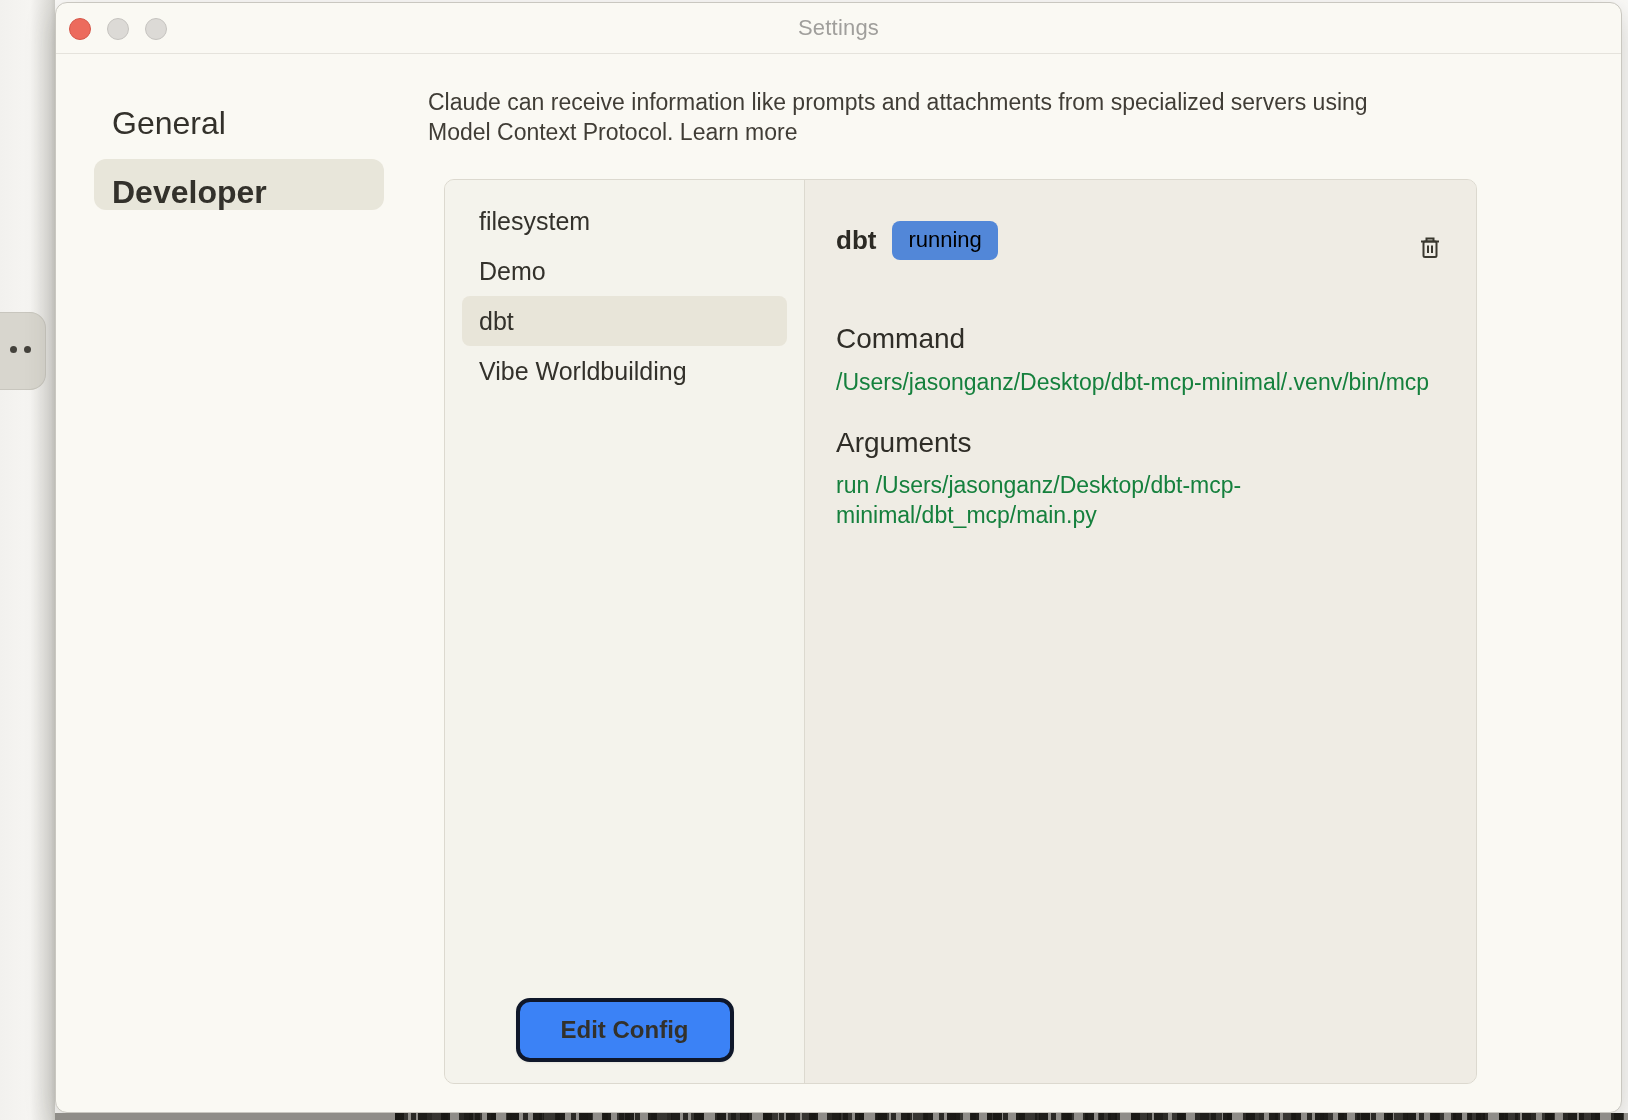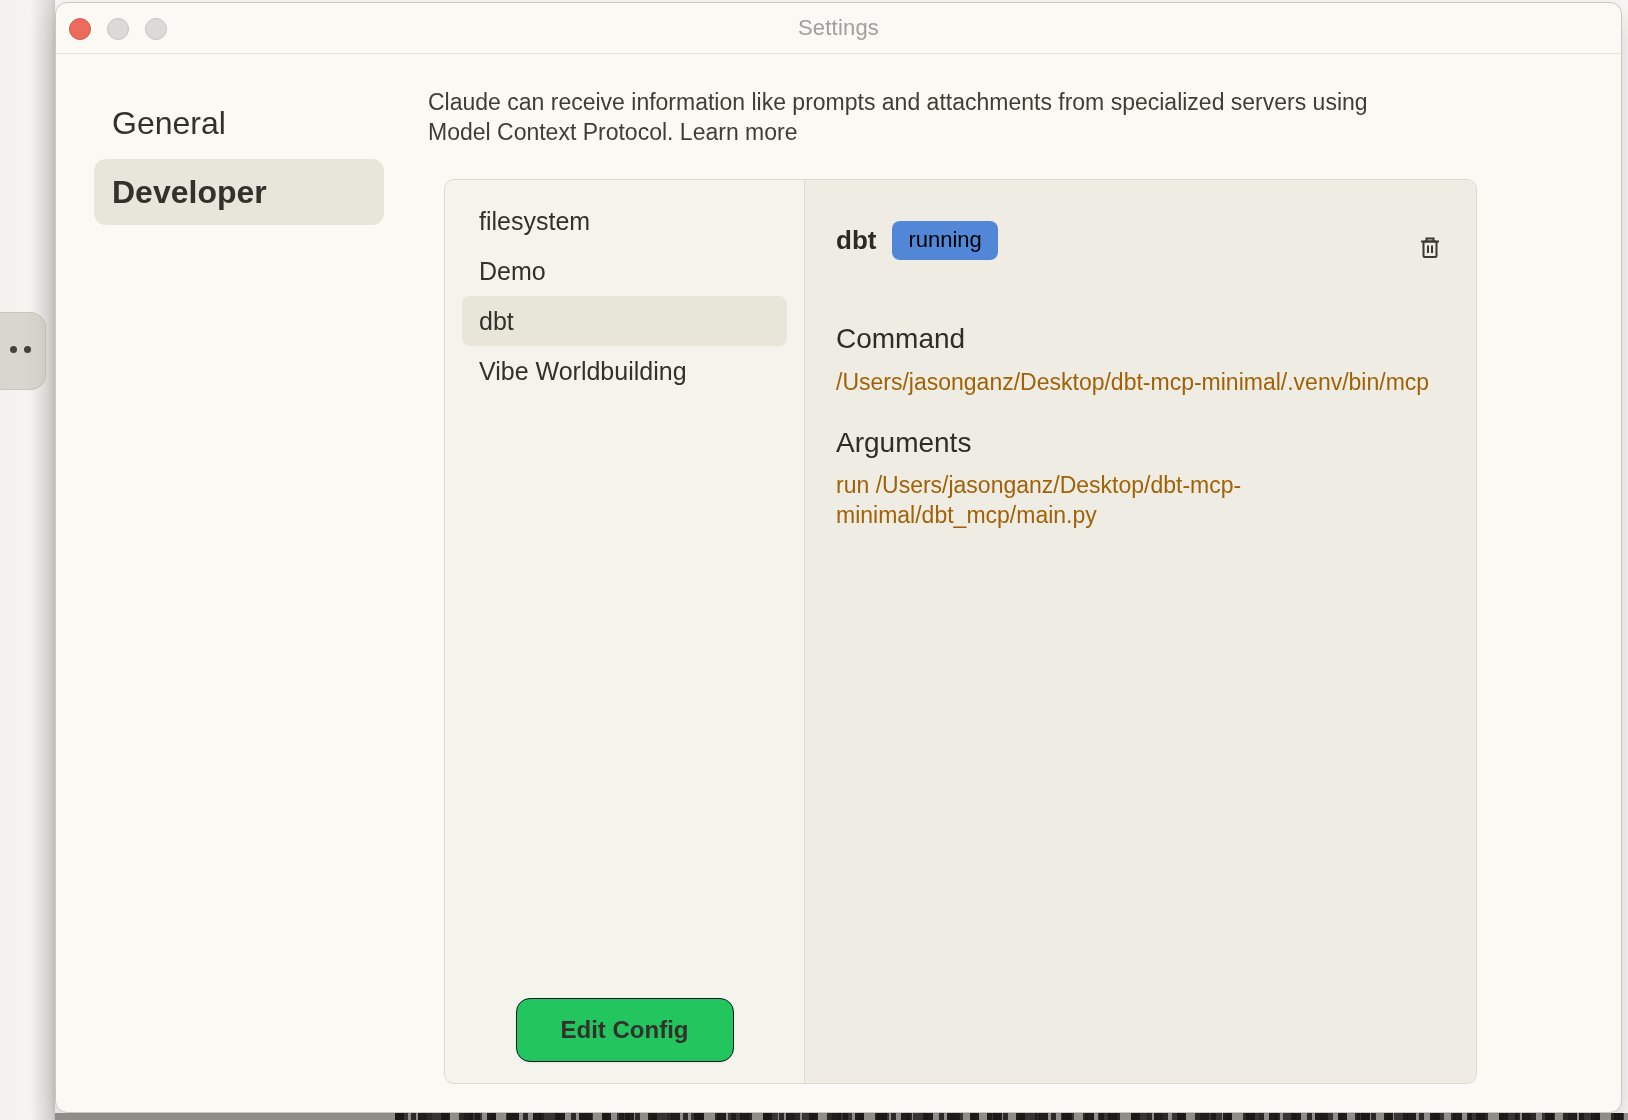--- a/index.html
+++ b/index.html
@@ -87,22 +87,22 @@
   .server-row {
     height:50px; line-height:50px; margin:0 17px; padding-left:17px;
     font-size:25px; color:#33312b; border-radius:8px; cursor:pointer;
     white-space:nowrap; overflow:hidden;
   }
   .server-row.selected { background:#e8e5d9; }
 
   .edit-btn {
     position:absolute; bottom:21px; left:50%; transform:translateX(-50%);
     width:218px; height:64px;
-    background:#22c55e;
-    border:1px solid #0f172a; border-radius:14px;
+    background:#3b82f6;
+    border:4px solid #0f172a; border-radius:14px;
     box-shadow:0 1px 2px rgba(60,58,50,.08);
     font-family:"Liberation Sans", sans-serif;
     font-size:24px; font-weight:700; color:#33312b;
     cursor:pointer;
   }
 
   .detail-col {
     position:relative; flex:1 1 auto;
     background:#efece4;
     padding:38px 40px 0 31px;
@@ -119,34 +119,34 @@
     position:absolute; top:55px; right:33px; width:26px; height:28px;
     background:none; border:none; cursor:pointer; padding:0;
   }
 
   .field-label {
     margin-top:62px;
     font-size:28px; line-height:30px; color:#2f2d27;
   }
   .field-value {
     margin-top:13px;
-    font-size:23px; line-height:30px; color:#a16207;
+    font-size:23px; line-height:30px; color:#15803d;
     max-width:730px; overflow-wrap:break-word;
   }
   .field-label.args { margin-top:31px; }
   .field-value.args { margin-top:12px; max-width:505px; }
 
   
   .sidebar { position:absolute; left:38px; top:94px; width:290px; }
   .side-item {
     height:52px; line-height:52px; padding-left:18px;
     font-size:32px; color:#33312b; border-radius:12px; cursor:pointer;
   }
   .side-item.selected {
-    margin-top:10px; height:66px; line-height:66px;
+    margin-top:10px; height:51px; line-height:66px;
     background:#e8e6da; font-weight:700;
   }
 </style>
 </head>
 <body>
 
 <div class="bg-strip"></div>
 <div class="bg-tab">
   <span class="dot d1"></span>
   <span class="dot d2"></span>

